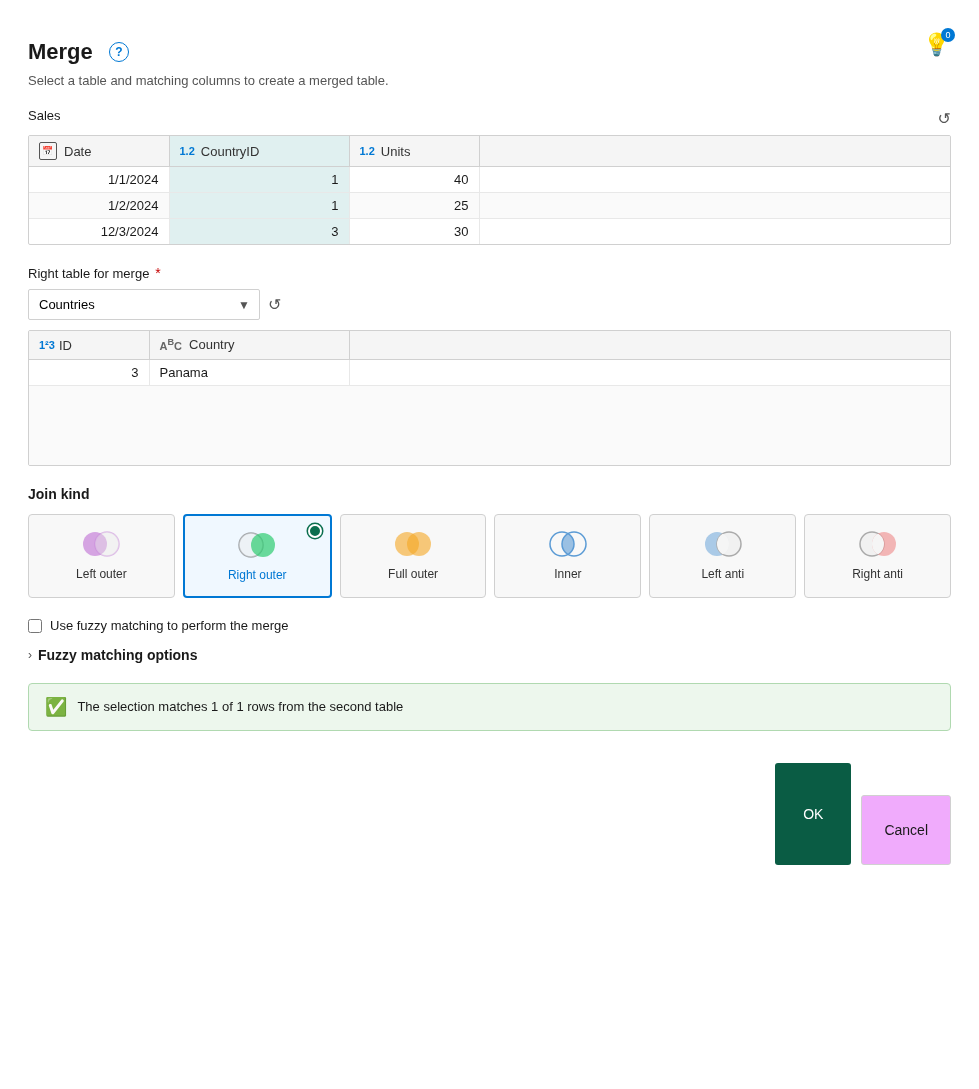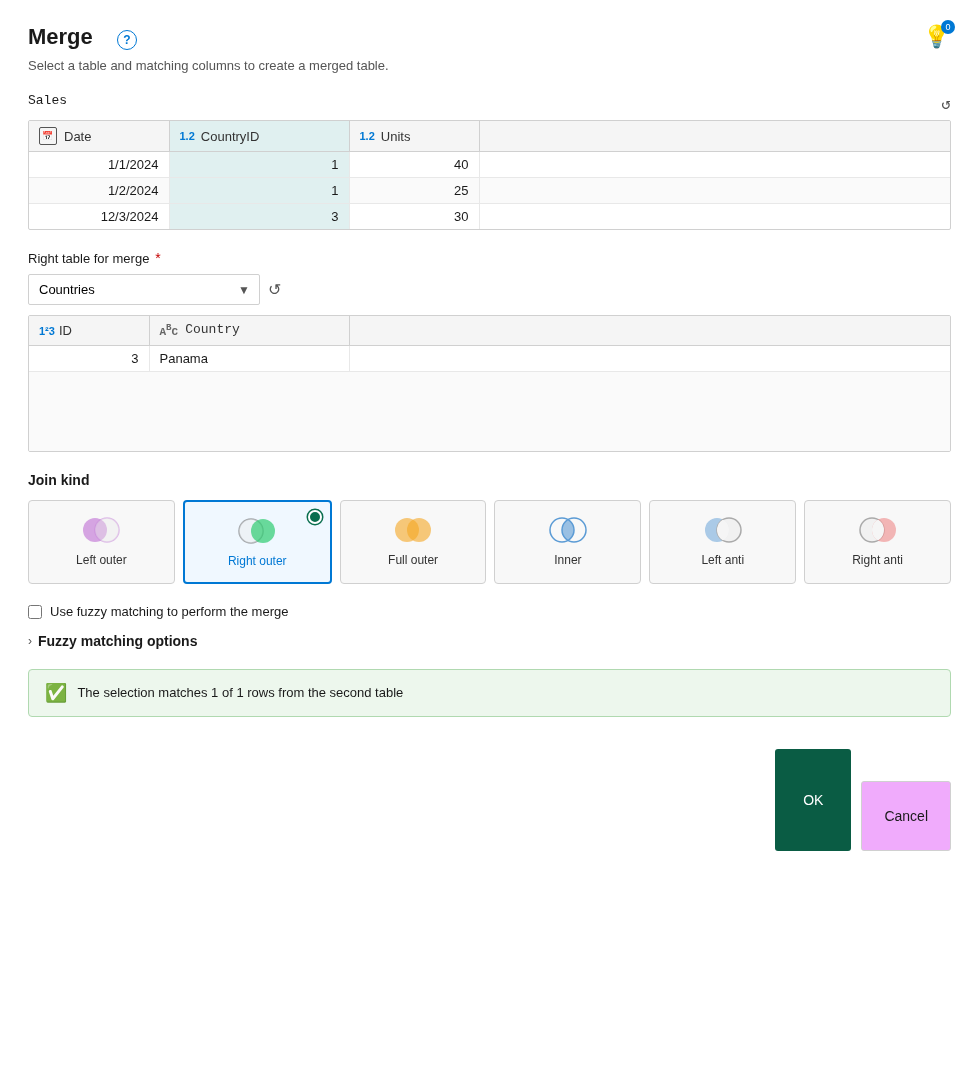--- a/index.html
+++ b/index.html
@@ -14,22 +14,23 @@
     }
 
     .header-row {
       display: flex;
       align-items: center;
       justify-content: space-between;
       margin-bottom: 8px;
     }
     .title-area {
       display: flex;
-      align-items: flex-end;
-      gap: 24px;
+      align-items: center;
+      gap: 16px;
+      margin-top: 15px;
     }
     .page-title {
       font-size: 22px;
       font-weight: 600;
       color: #1a1a1a;
     }
     .help-icon {
       width: 20px;
       height: 20px;
       border-radius: 50%;
@@ -130,21 +131,20 @@
     }
     .col-selected {
       background: #e0f0f0 !important;
     }
 
     .section-header-row {
       display: flex;
       align-items: center;
       justify-content: space-between;
       margin-bottom: 6px;
-      font-family: Liberation Mono, monospace;
     }
     .refresh-icon {
       cursor: pointer;
       color: #555;
       font-size: 16px;
     }
 
     .right-table-label {
       font-size: 13px;
       color: #1a1a1a;
@@ -430,21 +430,21 @@
 <div class="table-container">
   <table class="data-table">
     <thead>
       <tr>
         <th style="width:120px;">
           <span class="th-icon">
             <span class="th-123">1²3</span>
             <span>ID</span>
           </span>
         </th>
-        <th style="width:200px;font-family:Liberation Mono, monospace;">
+        <th style="width:200px;">
           <span class="th-icon">
             <span class="th-abc" style="font-size:11px;margin-right:3px;">A<sup>B</sup>C</span>
             <span>Country</span>
           </span>
         </th>
         <th></th>
       </tr>
     </thead>
     <tbody>
       <tr>

